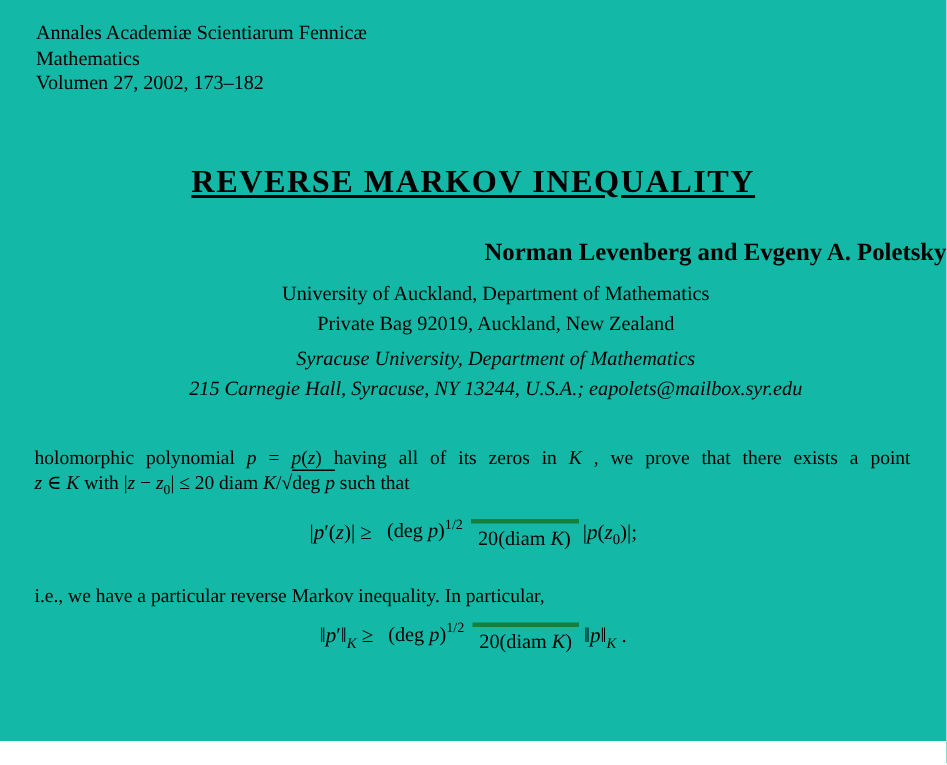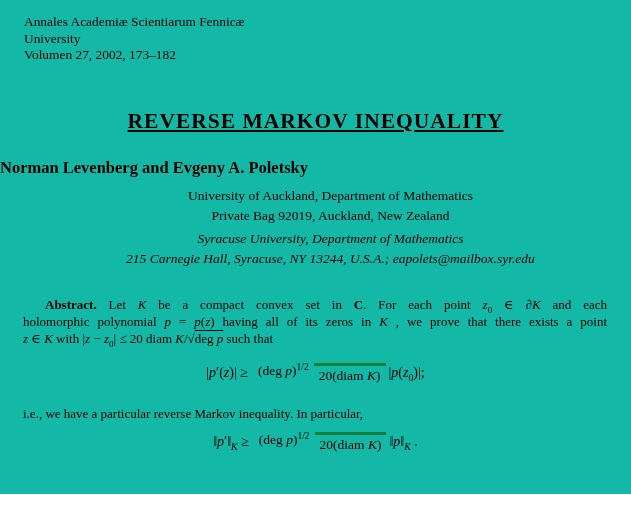--- a/index.html
+++ b/index.html
@@ -21,21 +21,21 @@
     margin: 44px 0 0 0;
     text-align: center;
     font-size: 21.5px;
     font-weight: bold;
     letter-spacing: 1px;
     line-height: 26px;
     text-decoration: underline;
   }
   .authors {
     margin-top: 24px;
-    text-align: left;
+    text-align: right;
     font-size: 16.5px;
     font-weight: bold;
     line-height: 20px;
   }
   .affil { text-align: center; font-size: 13.5px; line-height: 20px; padding-left: 30px; }
   .affil.g1 { margin-top: 8px; }
   .affil.g2 { margin-top: 3px; font-style: italic; }
   .abstract {
     margin: 27px 24px 0 23px;
     font-size: 13px;
@@ -69,40 +69,39 @@
     line-height: 16px;
   }
 </style>
 </head>
 <body>
 
 <div class="page">
 
   <div class="journal">
     <div>Annales Academiæ Scientiarum Fennicæ</div>
-    <div>University</div>
+    <div>Mathematics</div>
     <div>Volumen 27, 2002, 173–182</div>
   </div>
 
   <div class="title">REVERSE MARKOV INEQUALITY</div>
 
   <div class="authors">Norman Levenberg and Evgeny A. Poletsky</div>
 
   <div class="affil g1">
     <div>University of Auckland, Department of Mathematics</div>
     <div>Private Bag 92019, Auckland, New Zealand</div>
   </div>
 
   <div class="affil g2">
     <div>Syracuse University, Department of Mathematics</div>
     <div>215 Carnegie Hall, Syracuse, NY 13244, U.S.A.; eapolets@mailbox.syr.edu</div>
   </div>
 
   <div class="abstract">
-    <div class="abs-line just"><span class="indent"></span><b>Abstract.</b> <span>Let <i>K</i> be a compact convex set in <b>C</b>. For each point <i>z</i><sub>0</sub> ∈ <i>∂K</i> and each</span></div>
     <div class="abs-line just">holomorphic polynomial <i>p</i> = <i>p</i>(<i>z</i>) having all of its zeros in <i>K</i> , we prove that there exists a point</div>
     <div class="abs-line"><i>z</i> ∈ <i>K</i> with |<i>z</i> − <i>z</i><sub>0</sub>| ≤ 20 diam <i>K</i>/√<u>deg <i>p</i></u> such that</div>
   </div>
 
   <div class="formula f1">
     <span class="f-lhs">|<i>p</i>′(<i>z</i>)| ≥</span>
     <span class="frac">
       <span class="num">(deg <i>p</i>)<sup>1/2</sup></span>
       <span class="den">20(diam <i>K</i>)</span>
     </span>

